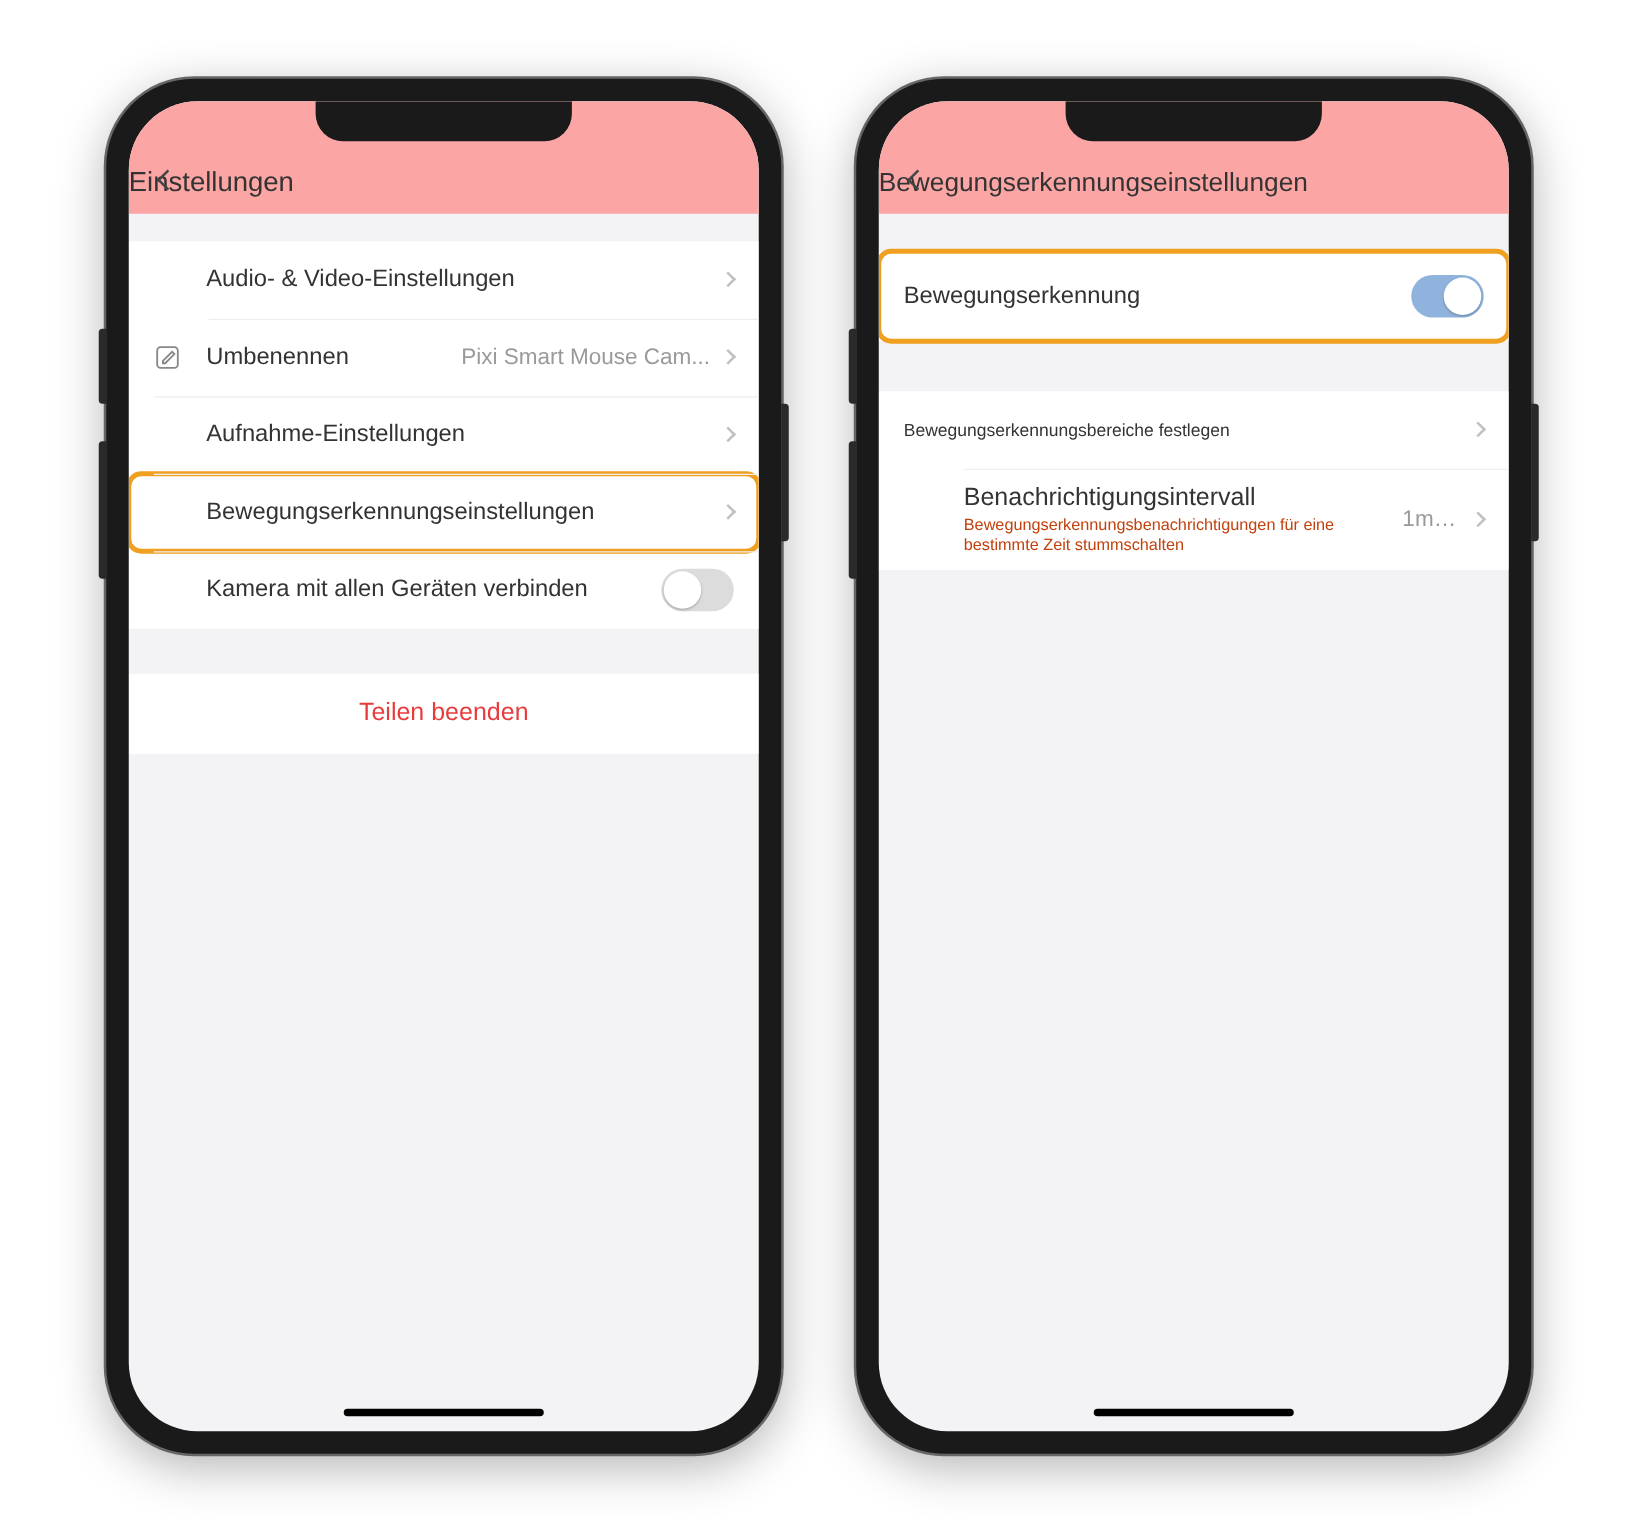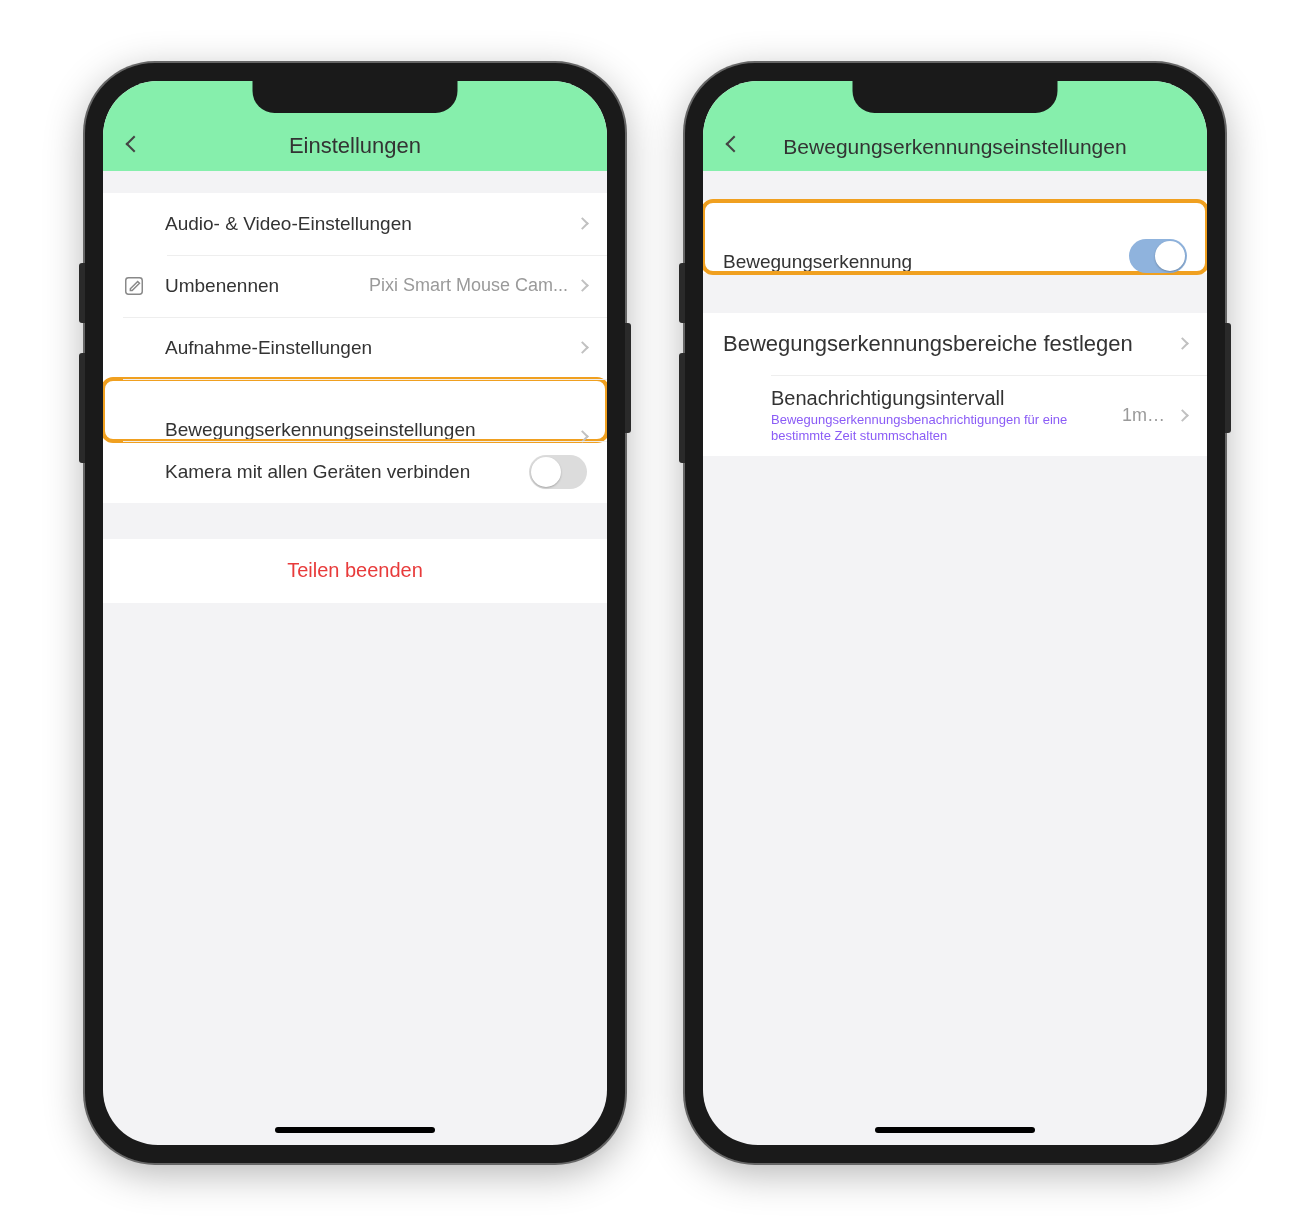--- a/index.html
+++ b/index.html
@@ -67,24 +67,24 @@
     transform:translateX(-50%);
     width:160px;
     height:6px;
     background:#000;
     border-radius:3px;
   }
   
   .app { width:100%; height:100%; display:flex; flex-direction:column; }
   .header {
     height: 90px;
-    background:#86efac;
+    background:#fca5a5;
     display:flex;
     align-items:flex-end;
-    justify-content:center;
+    justify-content:flex-start;
     position:relative;
     padding-bottom:12px;
   }
   .back {
     position:absolute;
     left:18px;
     bottom:14px;
     width:26px;
     height:26px;
     display:flex;
@@ -151,21 +151,20 @@
     border-top:2px solid #c1c1c1;
     border-right:2px solid #c1c1c1;
     transform:rotate(45deg);
     margin-left:10px;
     flex-shrink:0;
   }
   .highlight {
     outline:4px solid #f0a020;
     outline-offset:-2px;
     border-radius:10px;
-    align-items:flex-end;
   }
   .toggle {
     width:58px; height:34px;
     border-radius:17px;
     position:relative;
     flex-shrink:0;
   }
   .toggle.off { background:#dcdcdc; }
   .toggle.on  { background:#8fb3dd; }
   .knob {
@@ -199,21 +198,21 @@
     margin-left:48px;
   }
   .col {
     display:flex;
     flex-direction:column;
     flex:1 1 auto;
     min-width:0;
   }
   .sub {
     font-size:13px;
-    color:#8b5cf6;
+    color:#c2410c;
     line-height:1.25;
     margin-top:2px;
   }
   
   .svg-ico { width:22px; height:22px; stroke:#888; fill:none; stroke-width:1.6; }
 </style>
 </head>
 <body>
 
 <div class="phone-frame">
@@ -310,21 +309,21 @@
             <span class="row-label">Bewegungserkennung</span>
             <span class="row-spacer"></span>
             <div class="toggle on">
               <div class="knob"></div>
             </div>
           </div>
         </div>
 
         <div class="group" style="margin-top:40px;">
           <div class="row no-icon">
-            <span class="row-label" style="font-size:22px;">Bewegungserkennungsbereiche festlegen</span>
+            <span class="row-label" style="font-size:14px;">Bewegungserkennungsbereiche festlegen</span>
             <span class="row-spacer"></span>
             <span class="chev-right"></span>
           </div>
 
           <div class="row no-icon multiline">
             <div class="col">
               <span class="row-label" style="font-size:20px;">Benachrichtigungsintervall</span>
               <span class="sub">Bewegungserkennungsbenachrichtigungen für eine bestimmte Zeit stummschalten</span>
             </div>
             <span class="row-value" style="margin-left:8px;">1minute</span>

